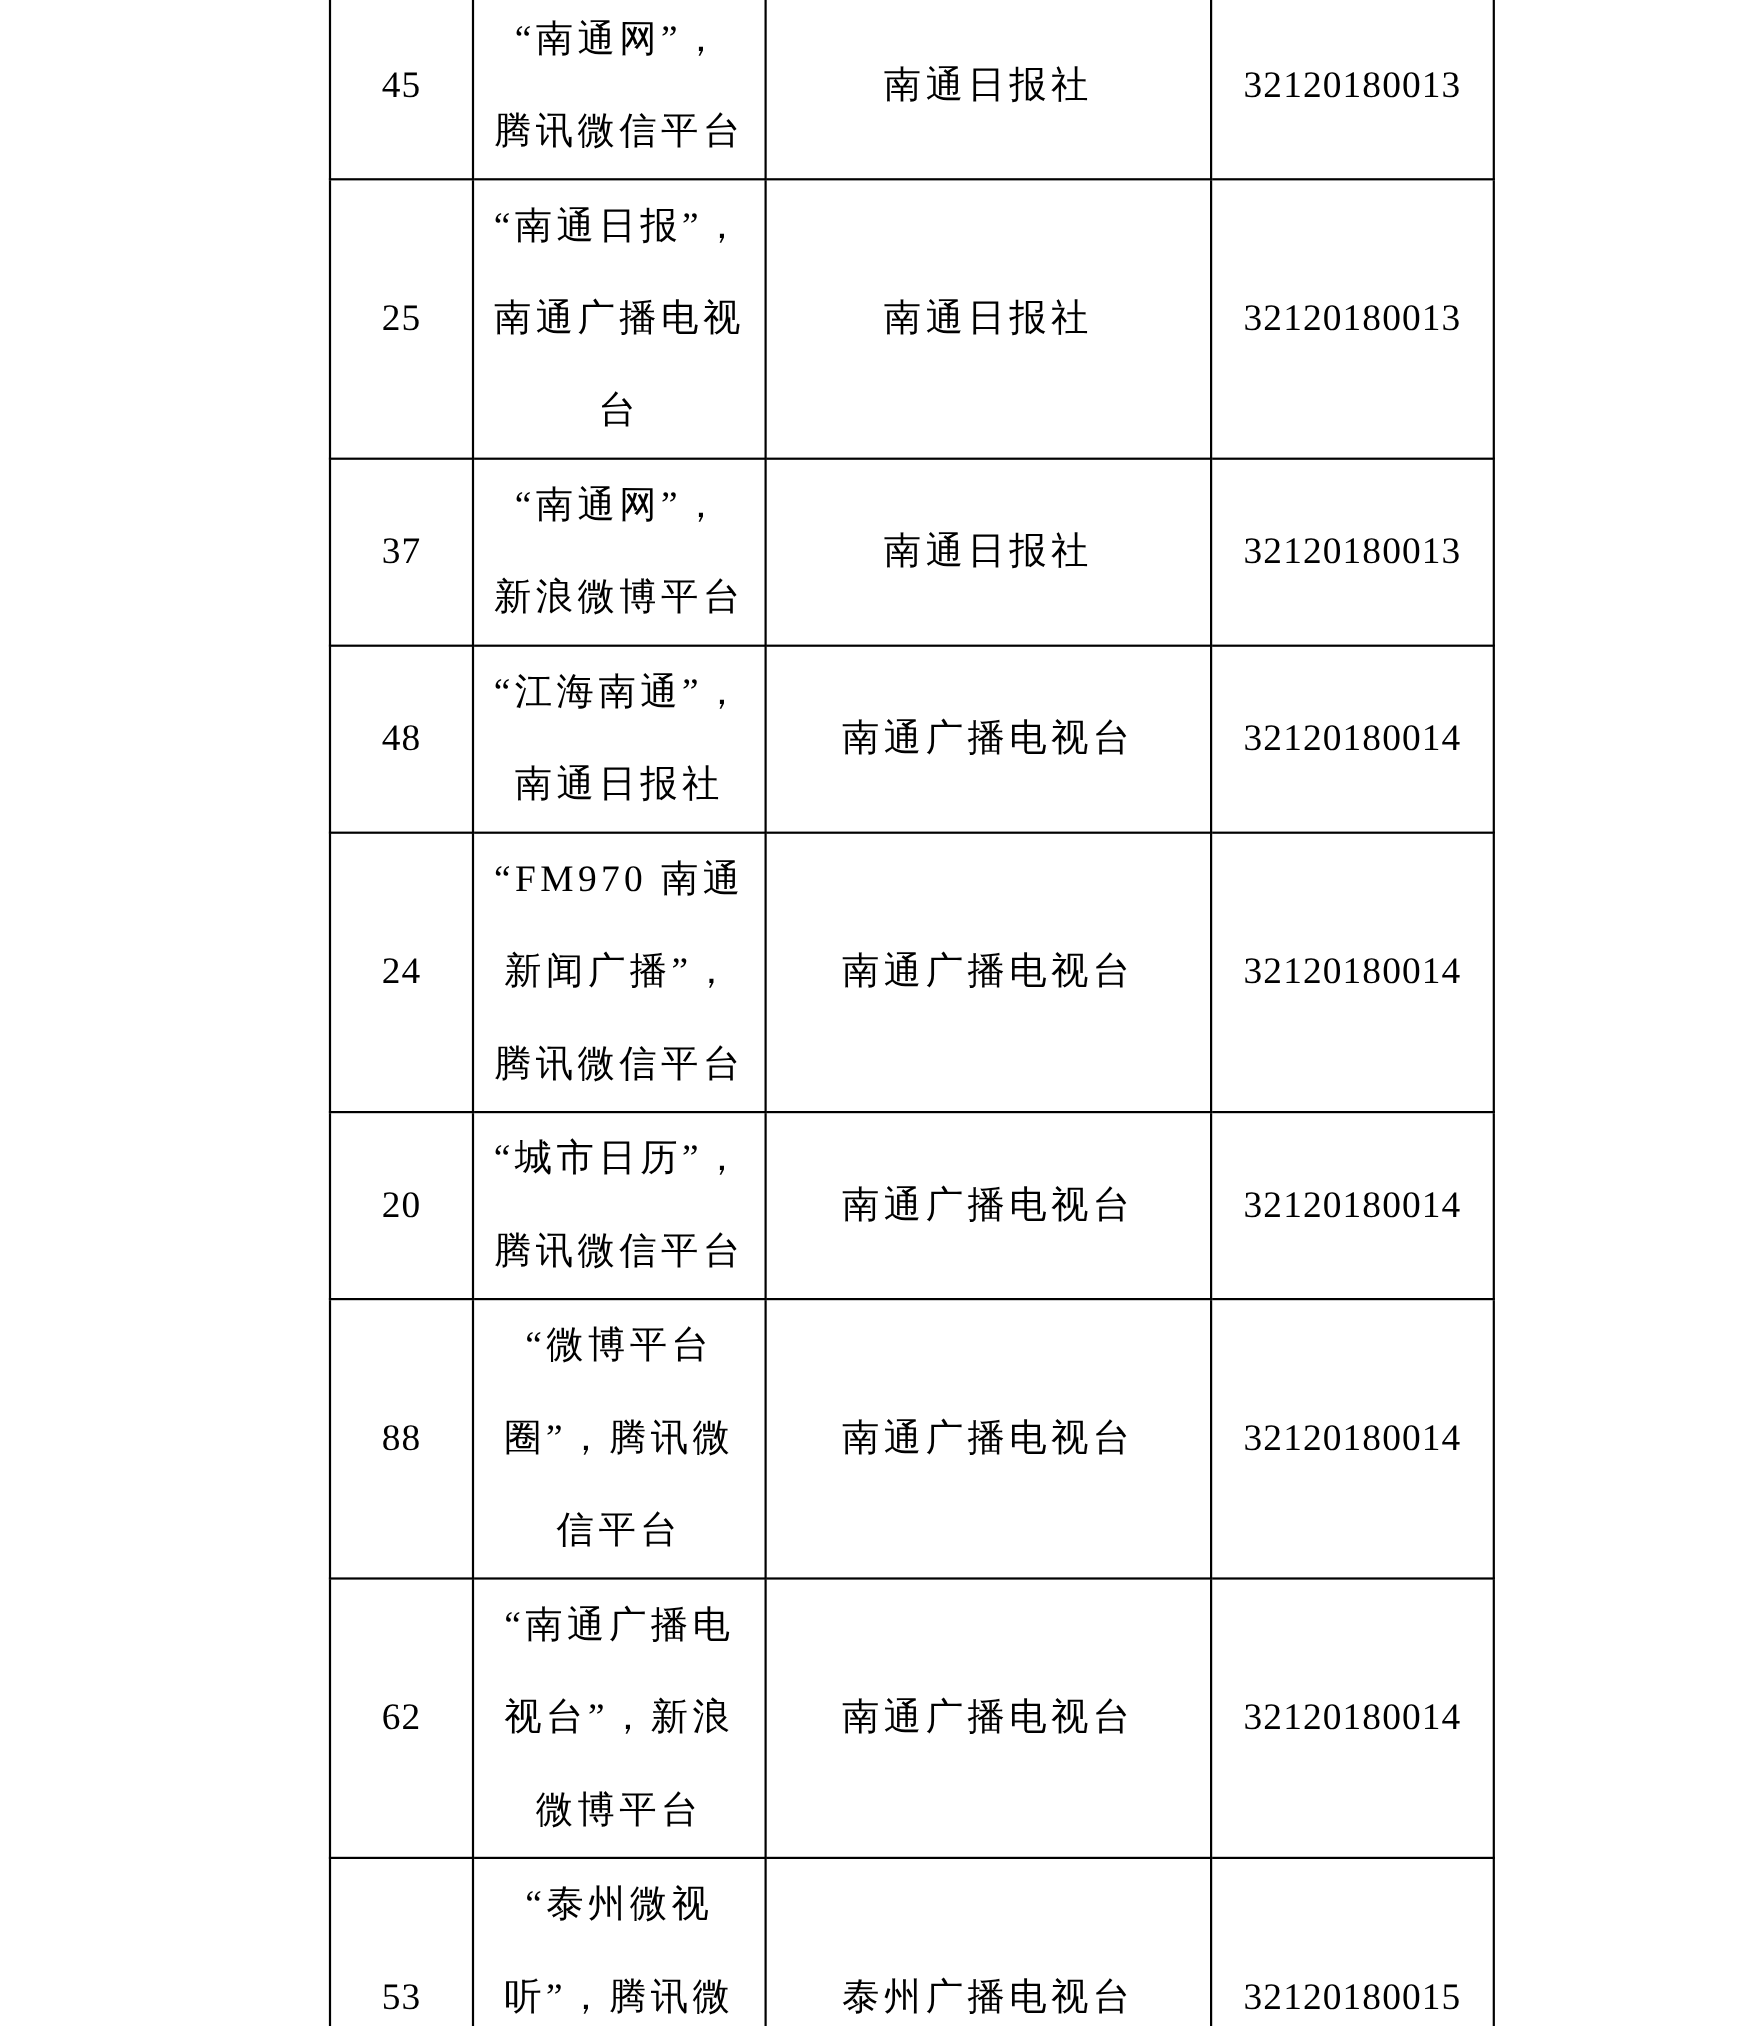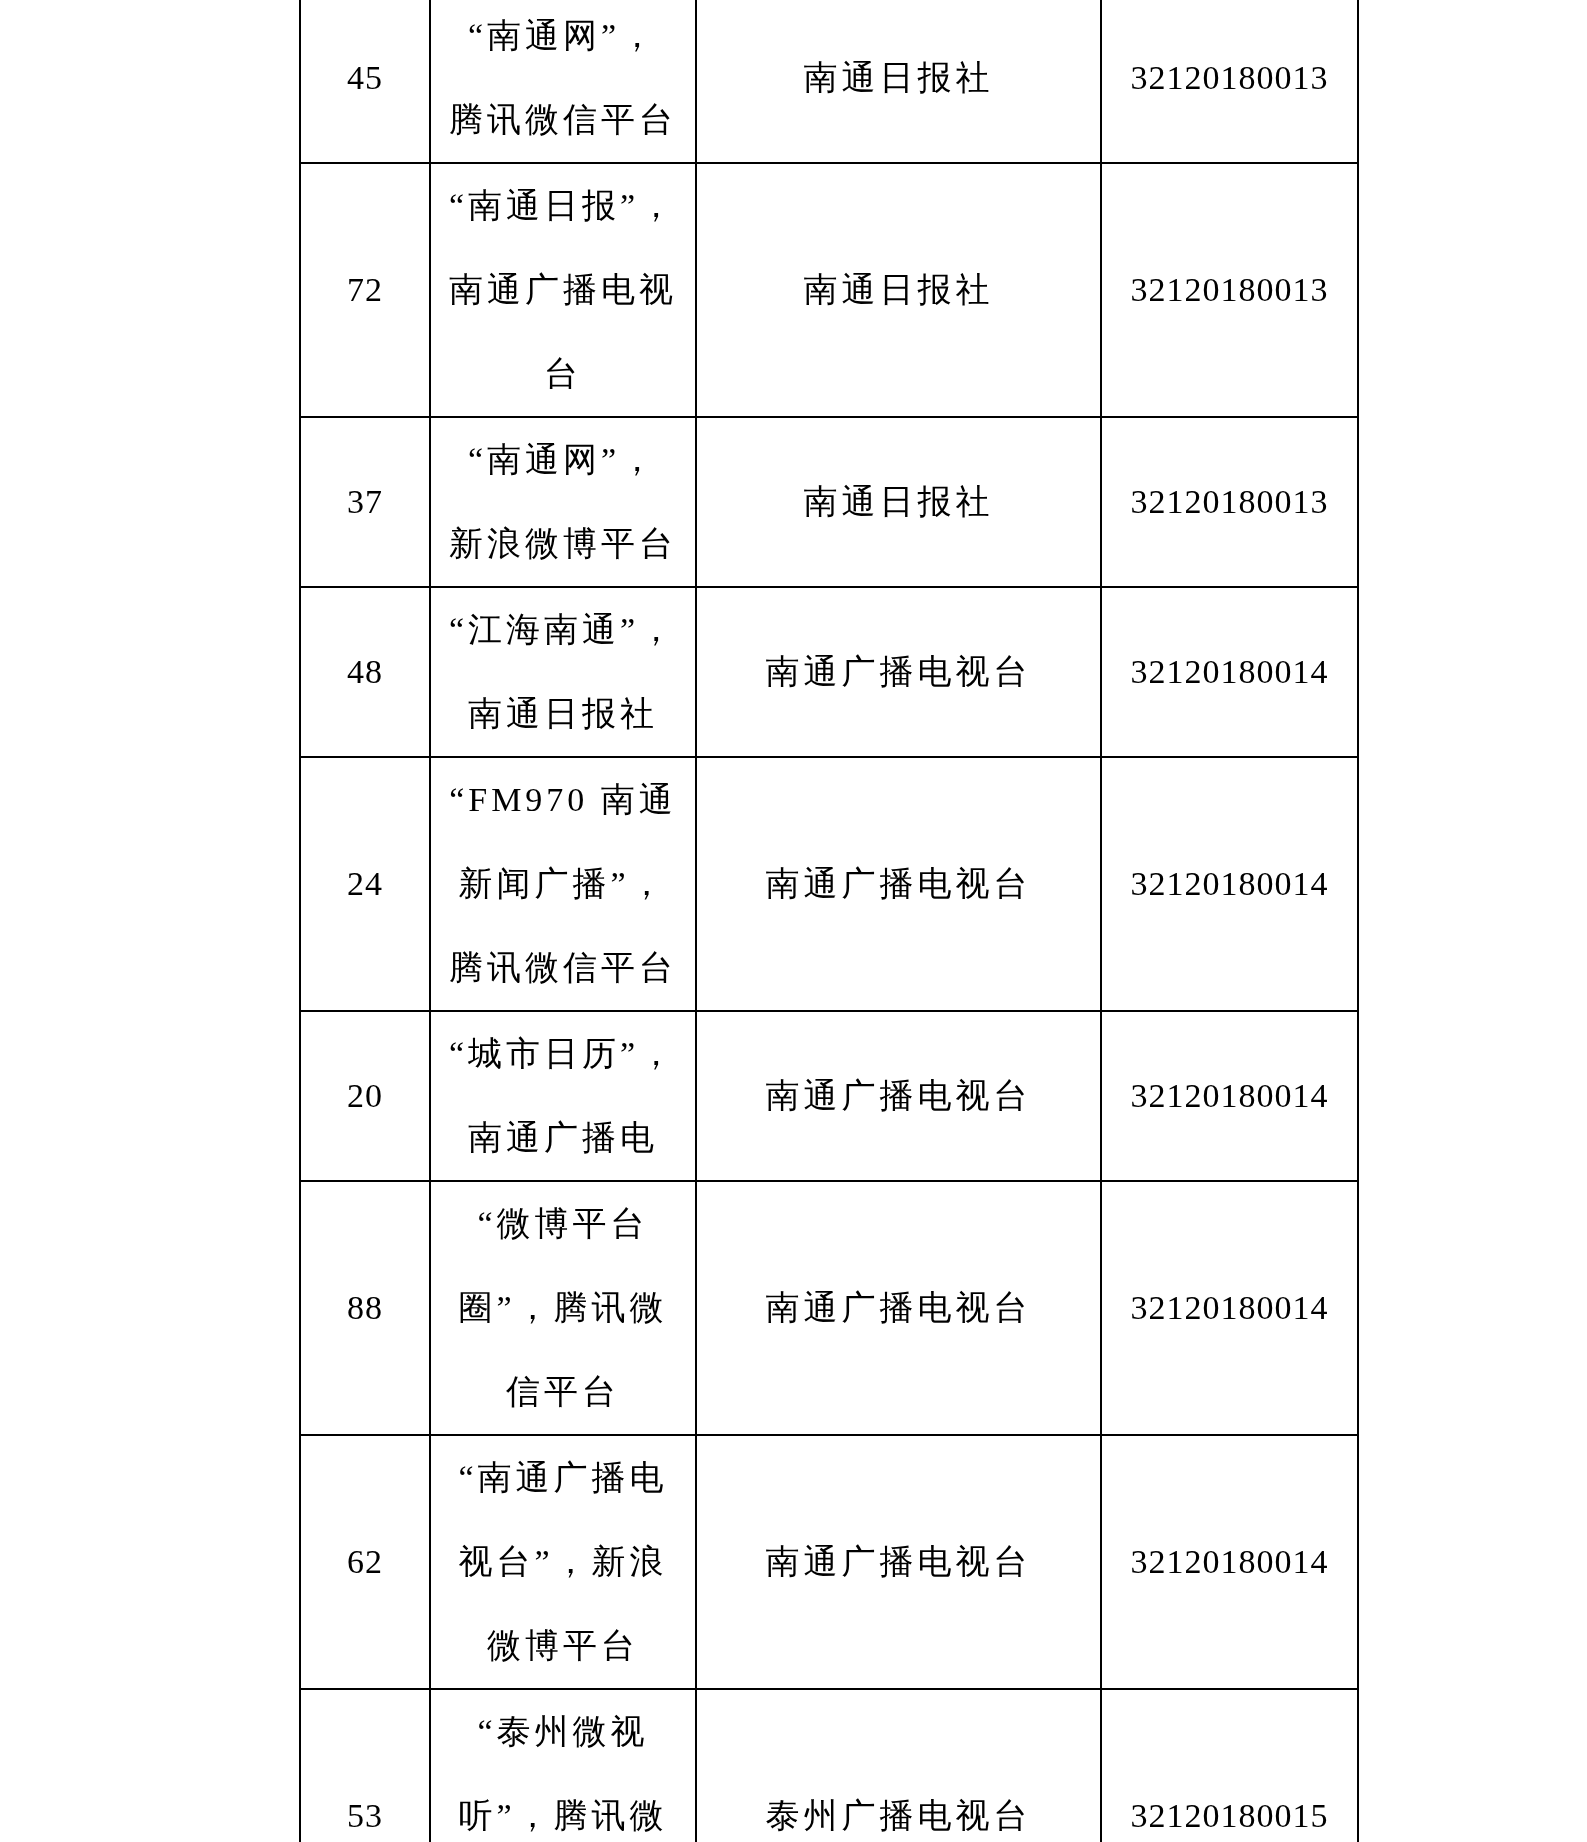--- a/index.html
+++ b/index.html
@@ -63,21 +63,21 @@
     </colgroup>
     <tbody>
       <tr style="height:170px">
         <td class="cell-no">45</td>
         <td class="cell-name">“南通网”，
 腾讯微信平台</td>
         <td class="cell-org">南通日报社</td>
         <td class="cell-lic">32120180013</td>
       </tr>
       <tr style="height:168px">
-        <td class="cell-no">72</td>
+        <td class="cell-no">25</td>
         <td class="cell-name">“南通日报”，
 南通广播电视台</td>
         <td class="cell-org">南通日报社</td>
         <td class="cell-lic">32120180013</td>
       </tr>
       <tr style="height:168px">
         <td class="cell-no">37</td>
         <td class="cell-name">“南通网”，
 新浪微博平台</td>
         <td class="cell-org">南通日报社</td>
@@ -94,21 +94,21 @@
         <td class="cell-no">24</td>
         <td class="cell-name">“FM970 南通
 新闻广播”，
 腾讯微信平台</td>
         <td class="cell-org">南通广播电视台</td>
         <td class="cell-lic">32120180014</td>
       </tr>
       <tr style="height:168px">
         <td class="cell-no">20</td>
         <td class="cell-name">“城市日历”，
-南通广播电</td>
+腾讯微信平台</td>
         <td class="cell-org">南通广播电视台</td>
         <td class="cell-lic">32120180014</td>
       </tr>
       <tr style="height:248px">
         <td class="cell-no">88</td>
         <td class="cell-name">“微博平台
 圈”，腾讯微
 信平台</td>
         <td class="cell-org">南通广播电视台</td>
         <td class="cell-lic">32120180014</td>

